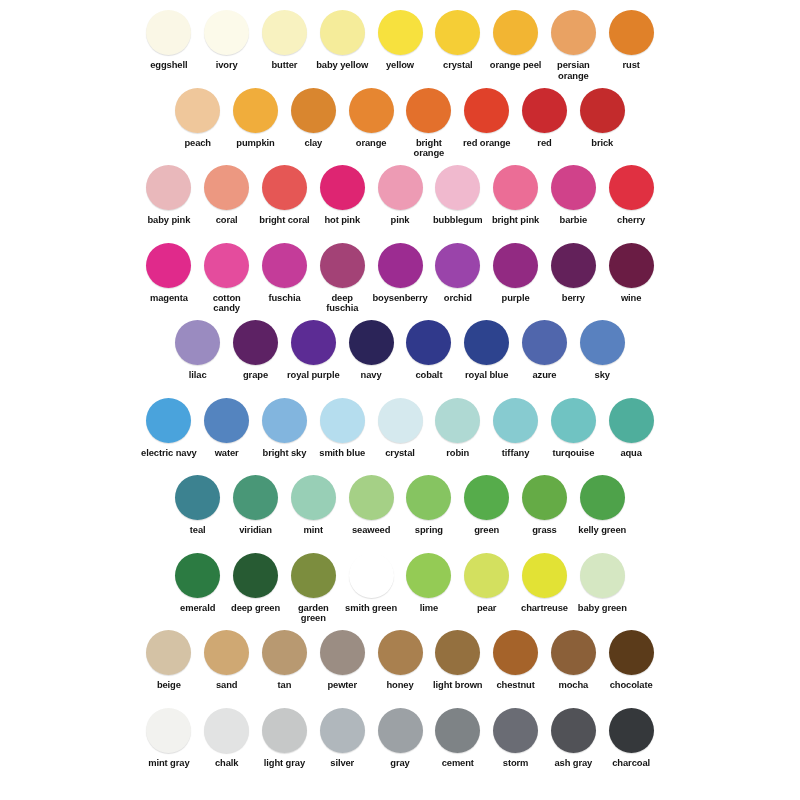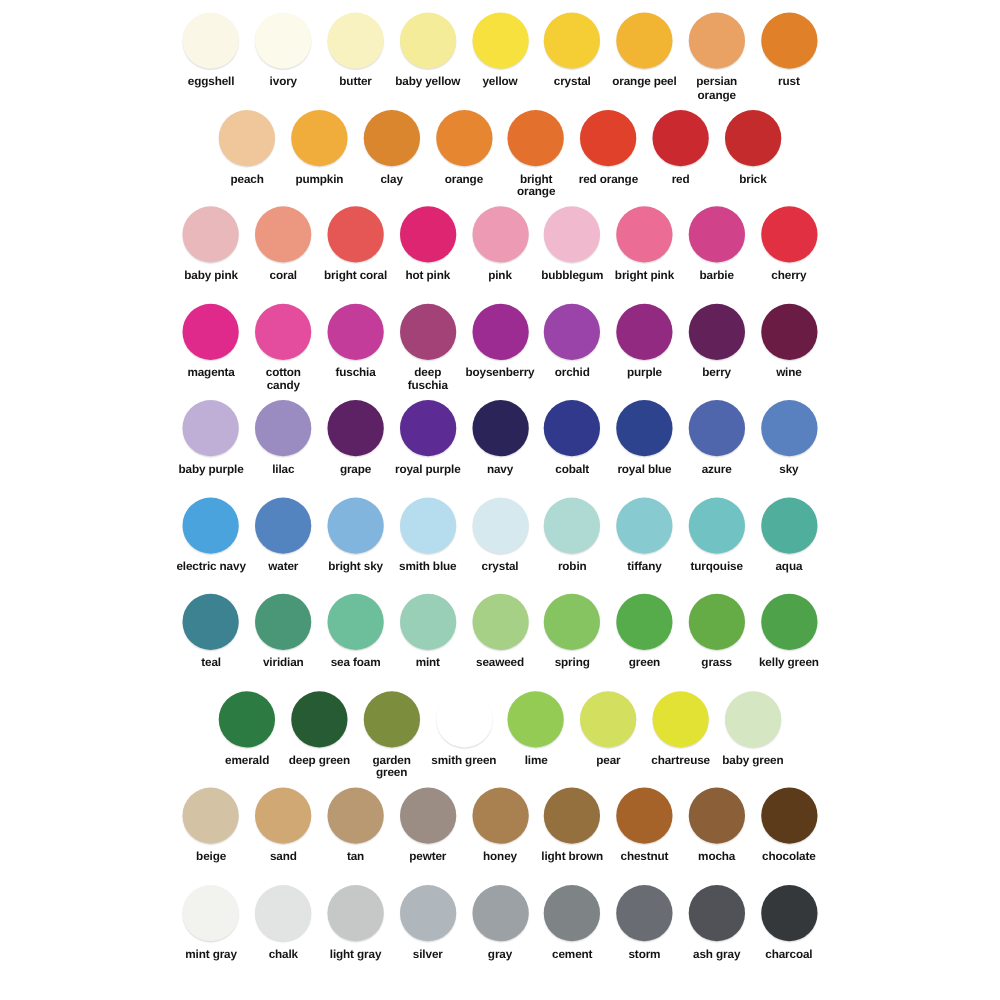--- a/index.html
+++ b/index.html
@@ -205,24 +205,20 @@
         <div class="swatch-dot" style="background-color: rgb(99, 33, 90);"></div>
         <div class="swatch-label">berry</div>
       </div>
       <div class="swatch-cell">
         <div class="swatch-dot" style="background-color: rgb(106, 28, 68);"></div>
         <div class="swatch-label">wine</div>
       </div>
     </div>
     <div class="swatch-row">
       <div class="swatch-cell">
-        <div class="swatch-dot" style="background-color: rgb(191, 174, 214);"></div>
-        <div class="swatch-label">baby purple</div>
-      </div>
-      <div class="swatch-cell">
         <div class="swatch-dot" style="background-color: rgb(154, 139, 192);"></div>
         <div class="swatch-label">lilac</div>
       </div>
       <div class="swatch-cell">
         <div class="swatch-dot" style="background-color: rgb(93, 34, 100);"></div>
         <div class="swatch-label">grape</div>
       </div>
       <div class="swatch-cell">
         <div class="swatch-dot" style="background-color: rgb(92, 44, 148);"></div>
         <div class="swatch-label">royal purple</div>
@@ -287,24 +283,20 @@
       </div>
     </div>
     <div class="swatch-row">
       <div class="swatch-cell">
         <div class="swatch-dot" style="background-color: rgb(60, 130, 144);"></div>
         <div class="swatch-label">teal</div>
       </div>
       <div class="swatch-cell">
         <div class="swatch-dot" style="background-color: rgb(73, 151, 119);"></div>
         <div class="swatch-label">viridian</div>
-      </div>
-      <div class="swatch-cell">
-        <div class="swatch-dot" style="background-color: rgb(109, 191, 155);"></div>
-        <div class="swatch-label">sea foam</div>
       </div>
       <div class="swatch-cell">
         <div class="swatch-dot" style="background-color: rgb(152, 207, 182);"></div>
         <div class="swatch-label">mint</div>
       </div>
       <div class="swatch-cell">
         <div class="swatch-dot" style="background-color: rgb(165, 208, 134);"></div>
         <div class="swatch-label">seaweed</div>
       </div>
       <div class="swatch-cell">

